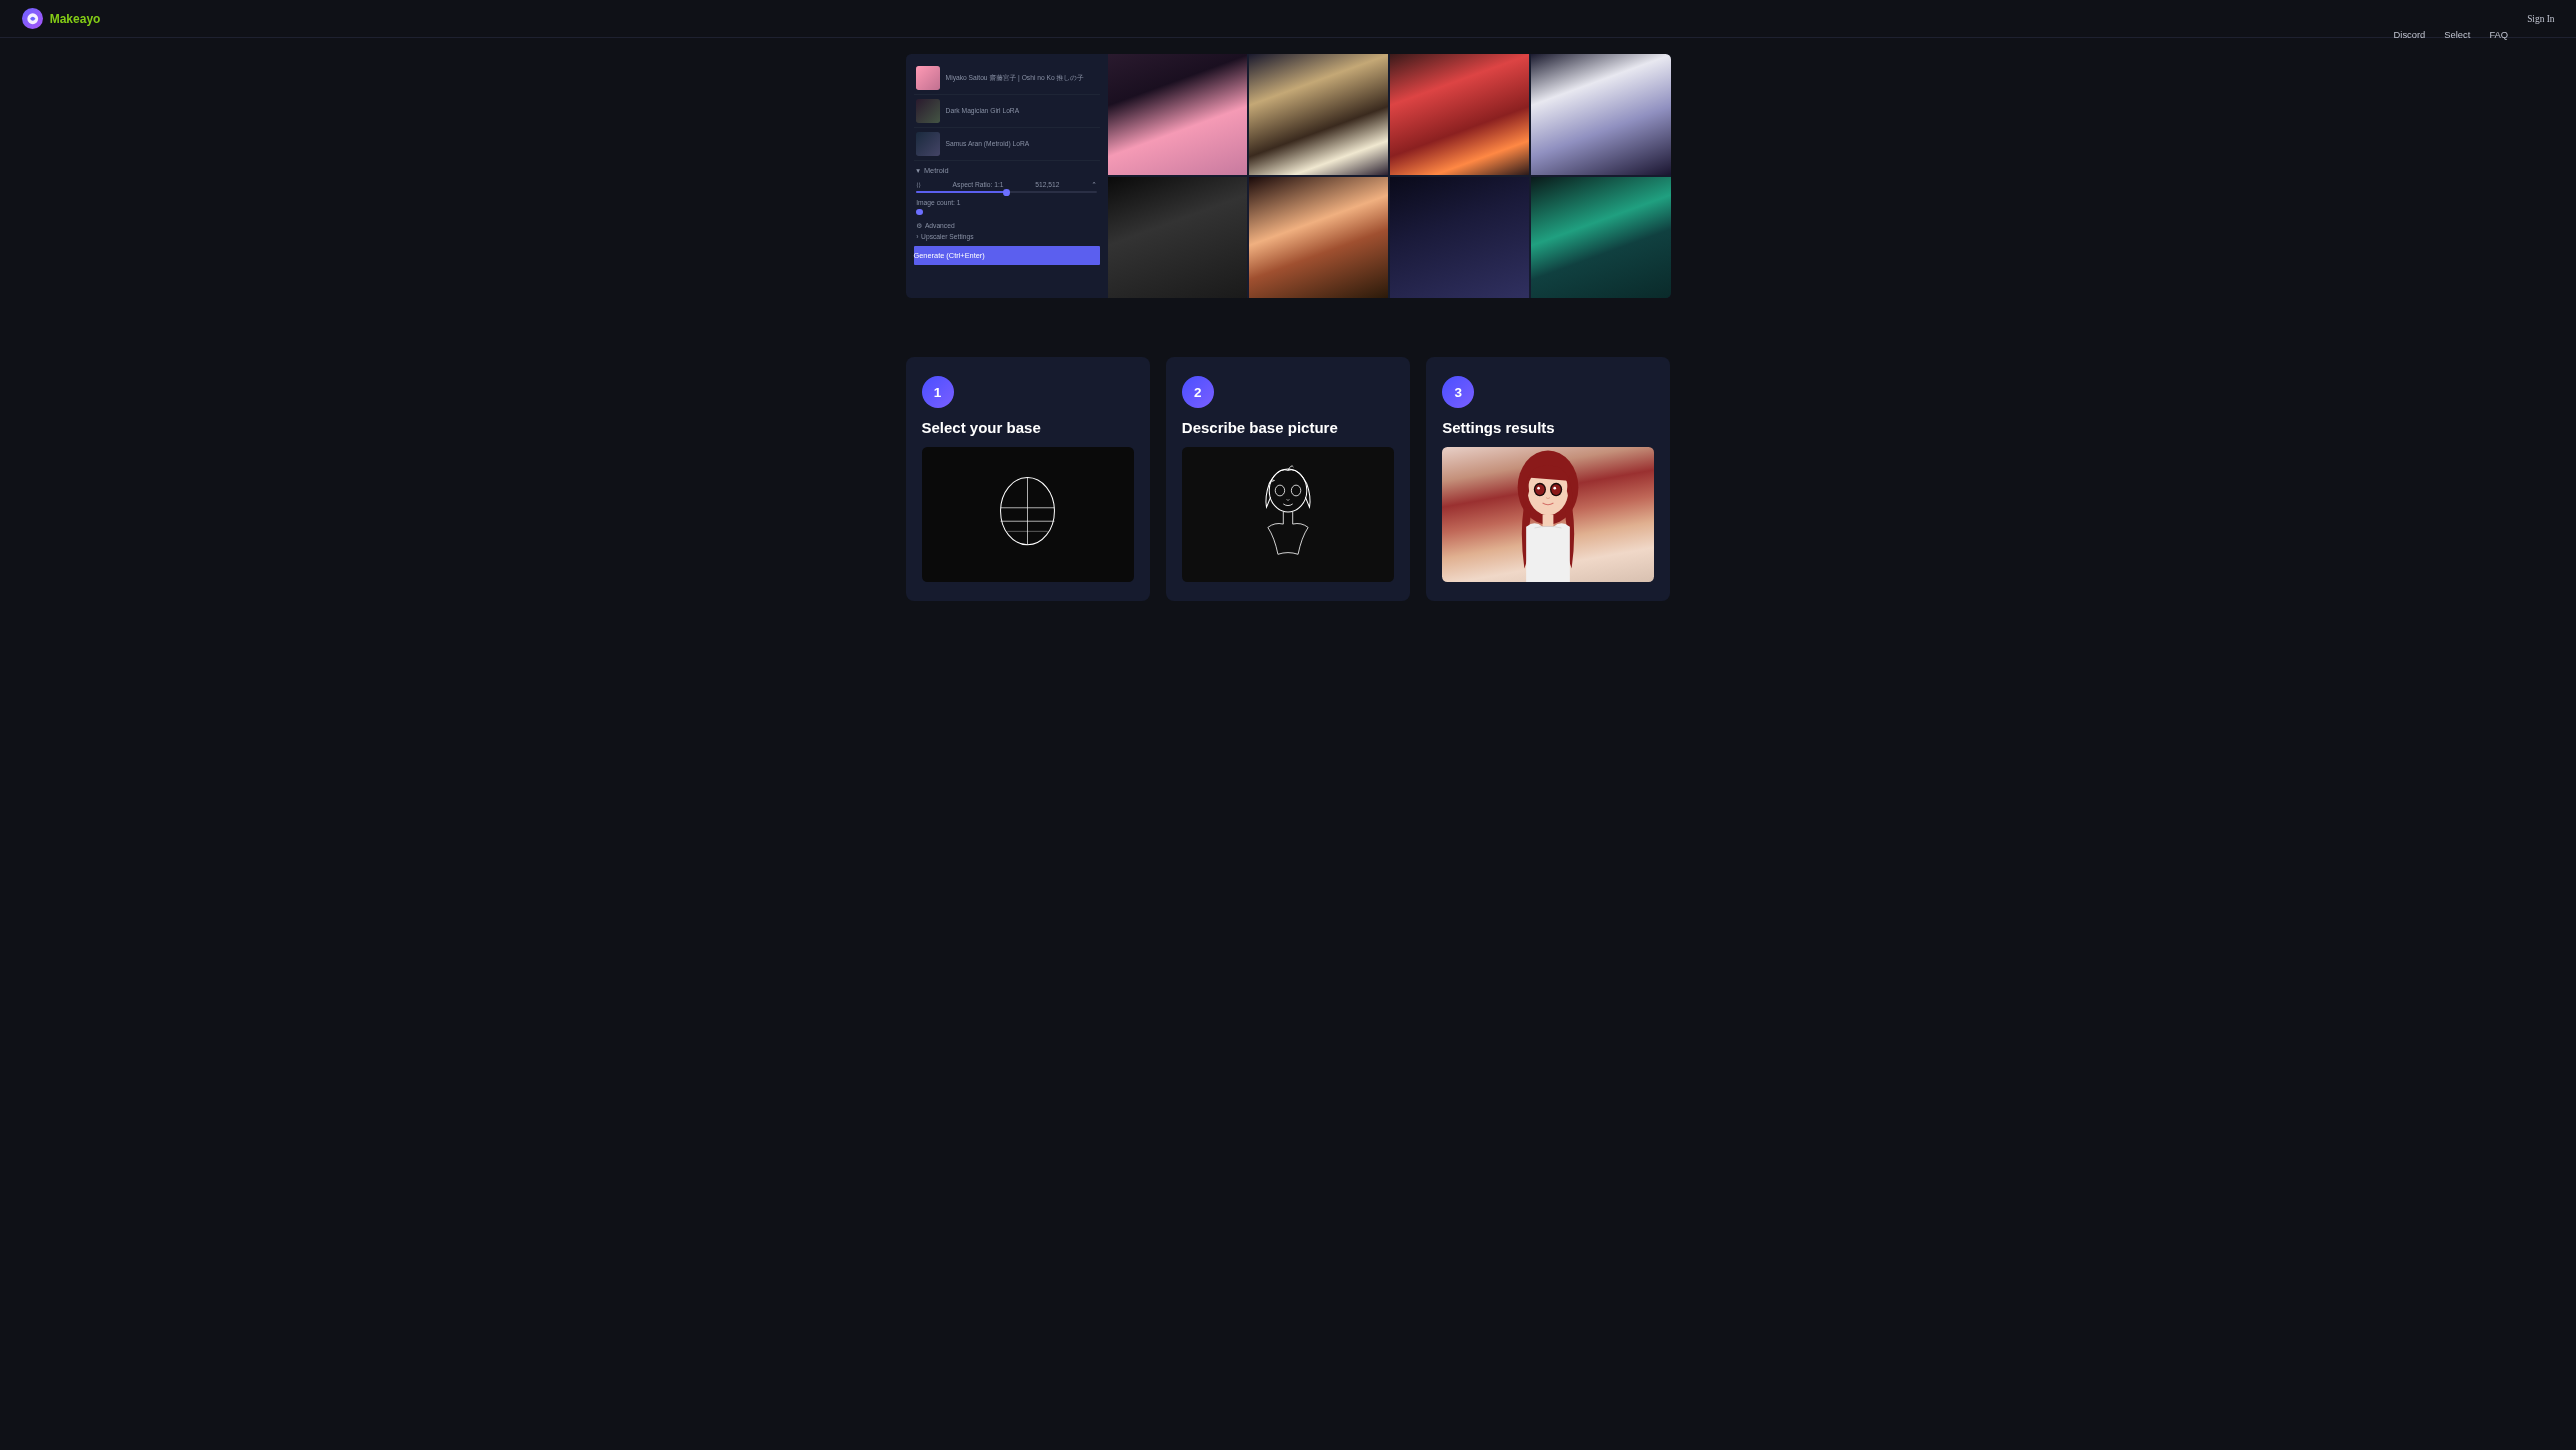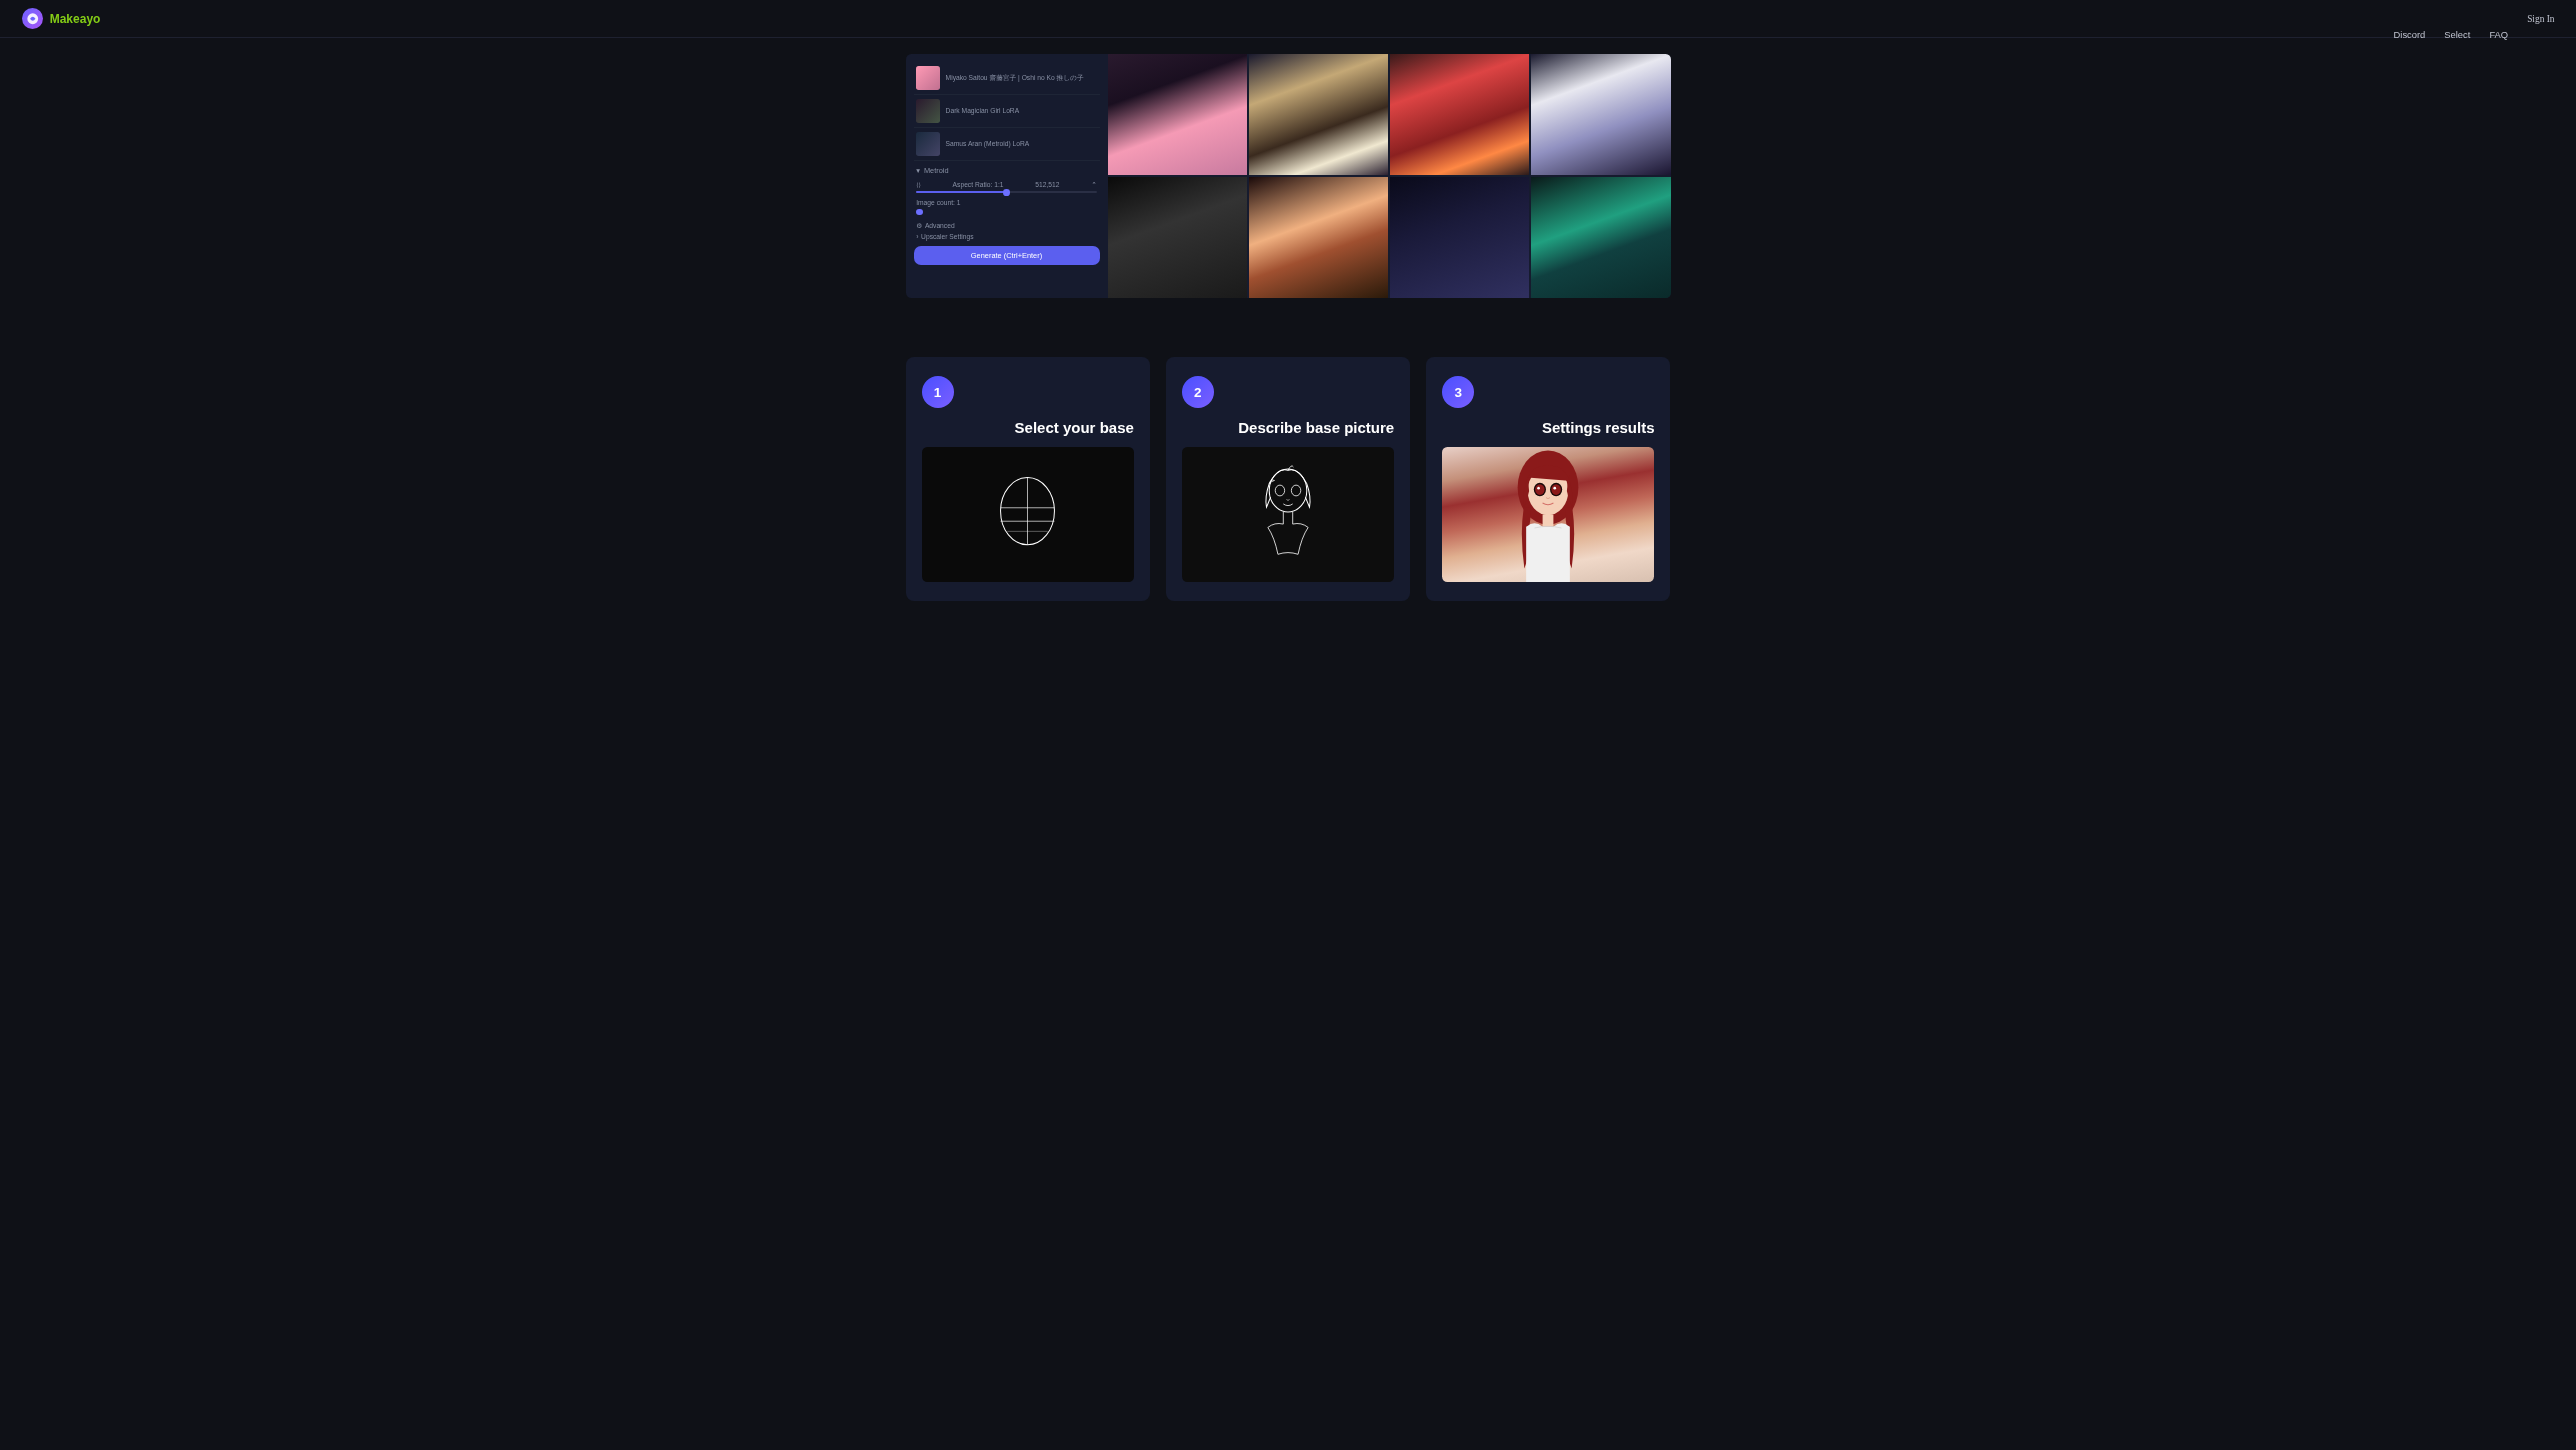--- a/index.html
+++ b/index.html
@@ -178,26 +178,26 @@
       height: 6.7px;
       background: #6c6fff;
       border-radius: 50%;
       margin: 2.7px 0 5.4px;
     }
 
     .generate-btn {
       background: #5b5fef;
       color: #ffffff;
       border: none;
-      border-radius: 7px;
+      border-radius: 1px;
       padding: 4.7px 0;
       width: 100%;
       font-size: 7.4px;
       cursor: pointer;
-      text-align: center;
+      text-align: left;
     }
 
     .advanced-row {
       display: flex;
       align-items: center;
       gap: 2.7px;
       font-size: 6.7px;
       color: #8890a4;
       padding: 1.3px 0;
     }
@@ -295,21 +295,20 @@
       font-size: 13.5px;
       font-weight: 700;
       color: #ffffff;
       flex-shrink: 0;
     }
 
     .step-title {
       font-size: 15px;
       font-weight: 700;
       color: #ffffff;
-      text-align: right;
     }
 
     .step-image {
       width: 100%;
       height: 135px;
       border-radius: 5.4px;
       overflow: hidden;
     }
 
     .step-img-base {

